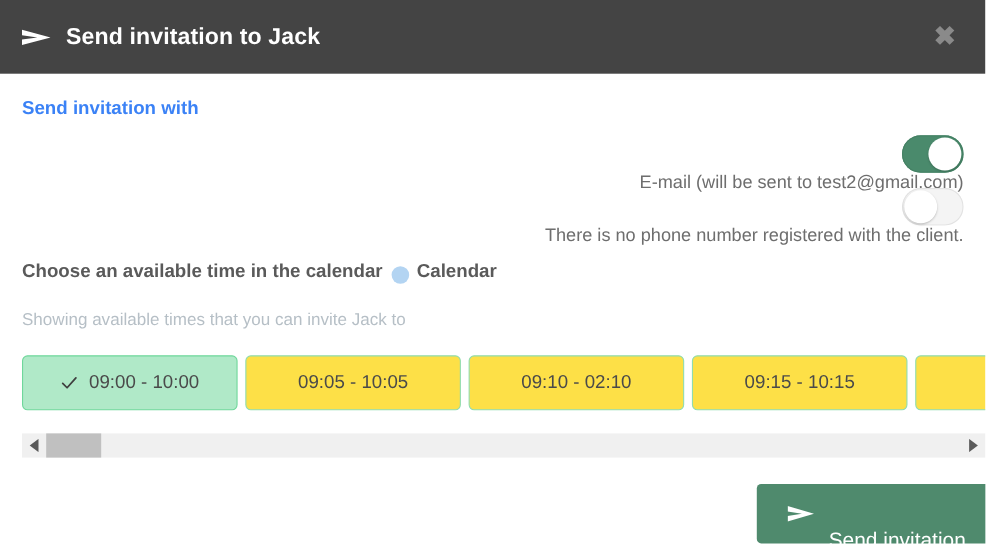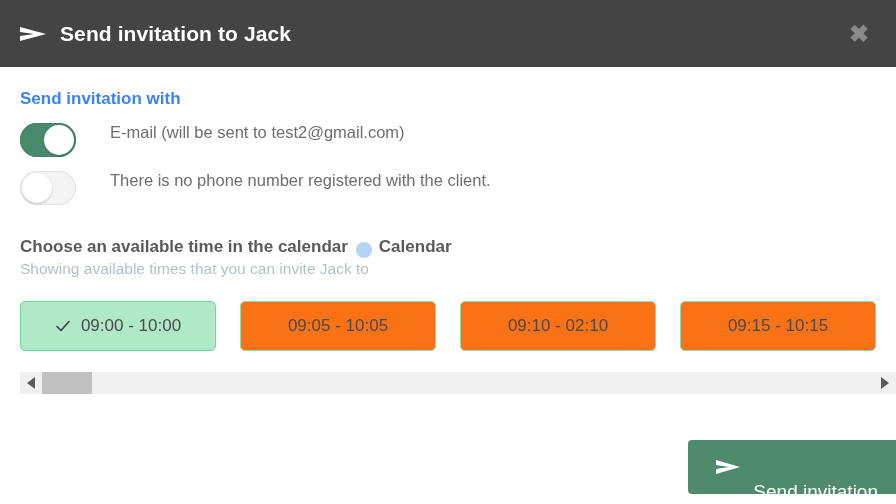--- a/index.html
+++ b/index.html
@@ -81,23 +81,24 @@
     font-size: 17px;
     font-weight: bold;
     color: #3b82f6;
     margin-bottom: 14px;
     line-height: 1.2;
   }
 
   
   .toggle-row {
     display: flex;
-    align-items: flex-start;
+    align-items: flex-end;
     height: 42px;
     margin-bottom: 6px;
+    flex-direction: column;
   }
 
   .toggle {
     position: relative;
     width: 56px;
     height: 34px;
     border-radius: 17px;
     flex: none;
     cursor: pointer;
   }
@@ -151,48 +152,48 @@
     width: 16px;
     height: 16px;
     border-radius: 50%;
     background: #b3d4f2;
     display: inline-block;
     margin: 0 7px 0 8px;
     flex: none;
   }
 
   .calendar-subtext {
-    margin-top: 2px;
+    margin-top: 24px;
     font-size: 15.5px;
     color: #b6bfc6;
     line-height: 1.2;
   }
 
   
   .slots-viewport {
     position: relative;
     margin-top: 22px;
     width: 876px;
     height: 52px;
     overflow: hidden;
   }
 
   .slots-track {
     display: flex;
     align-items: center;
-    gap: 24px;
+    gap: 7px;
     height: 52px;
   }
 
   .slot-chip {
     flex: none;
     width: 196px;
     height: 50px;
     border-radius: 5px;
-    background: #f97316;
+    background: #fde047;
     border: 1px solid #8fdcb0;
     display: flex;
     align-items: center;
     justify-content: center;
     font-size: 17px;
     color: #4a4a4a;
     cursor: pointer;
     white-space: nowrap;
   }
 

